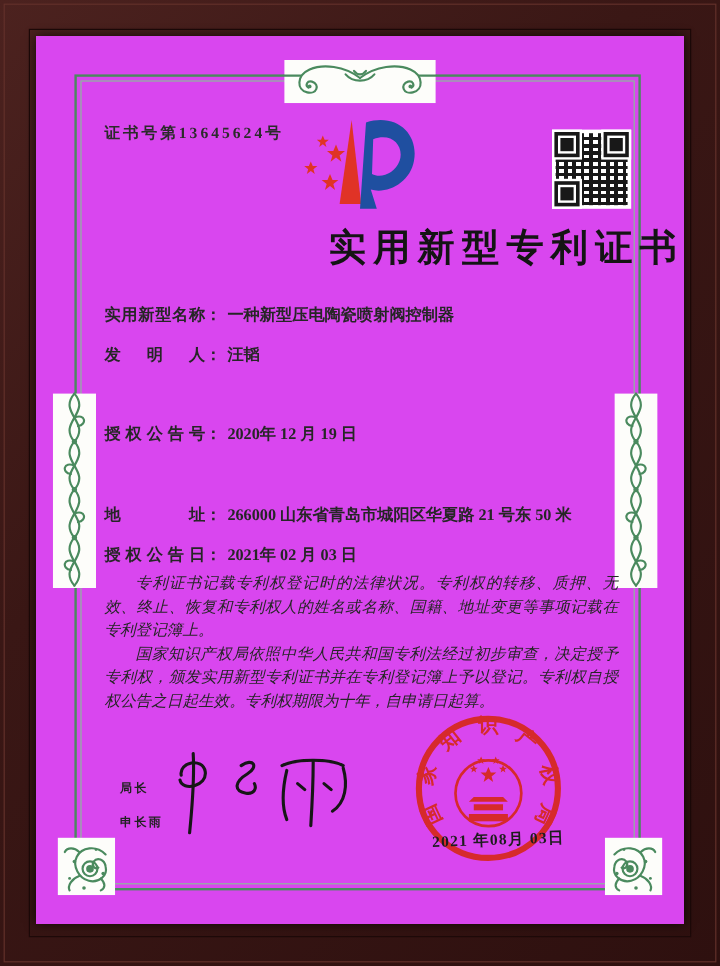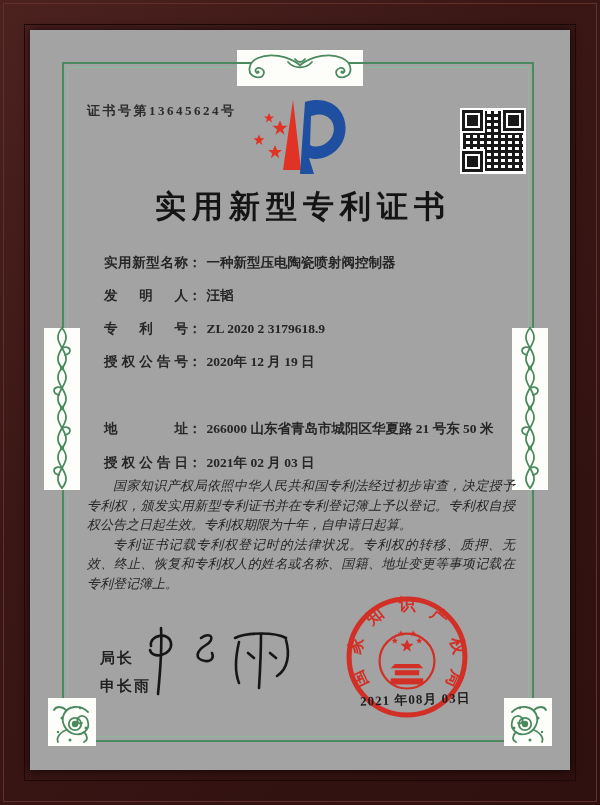--- a/index.html
+++ b/index.html
@@ -8,50 +8,50 @@
     background:#2c1210;
     font-family:"Liberation Serif","DejaVu Serif",serif;
   }
   
   .frame{position:absolute;inset:0;background:linear-gradient(135deg,#4c221f 0%,#3a1715 38%,#2e100f 100%);}
   .frame-hi{position:absolute;inset:3px;border:1px solid #62302a;pointer-events:none;}
   .frame-lo{position:absolute;inset:24px;border:1px solid #1d0908;pointer-events:none;}
   
   .paper{
     position:absolute;left:30px;top:30px;width:540px;height:740px;
-    background:#a3a3a3;box-shadow:0 0 9px rgba(0,0,0,.75);
+    background:#d946ef;box-shadow:0 0 9px rgba(0,0,0,.75);
   }
   
   .gborder{position:absolute;left:32px;top:32px;width:468px;height:676px;border:2px solid #4a8a5e;}
   .gborder-inner{position:absolute;inset:3px;border:1px solid #8cb99b;}
   .orn{position:absolute;}
   .flip{transform:scaleX(-1);}
   
   .certno{position:absolute;left:57px;top:72px;font-size:13px;font-weight:bold;letter-spacing:2.5px;color:#2b2b2b;white-space:nowrap;}
   .logo{position:absolute;left:217px;top:66px;}
   .qr{position:absolute;left:430px;top:78px;width:66px;height:66px;background:#fff;}
   .qr .pat{position:absolute;inset:3px;
     background:
       repeating-linear-gradient(0deg,#181818 0 3px,transparent 3px 6px),
       repeating-linear-gradient(90deg,#181818 0 3px,transparent 3px 7px),
       repeating-linear-gradient(45deg,#fff 0 4px,transparent 4px 9px);
     background-color:#fff;}
   .fp{position:absolute;width:15px;height:15px;border:3px solid #181818;background:#fff;box-shadow:0 0 0 2px #fff;}
   .fp::after{content:"";position:absolute;inset:2px;background:#181818;}
   .fp.tl{left:2px;top:2px}.fp.tr{right:2px;top:2px}.fp.bl{left:2px;bottom:2px}
-  .title{position:absolute;left:0;top:156px;width:100%;text-align:center;
+  .title{position:absolute;left:0;top:156px;width:100%;text-align:right;
     font-size:31px;font-weight:bold;color:#141414;letter-spacing:6px;padding-left:6px;box-sizing:border-box;white-space:nowrap;}
   .row{position:absolute;left:57px;white-space:nowrap;font-size:13.5px;font-weight:bold;color:#262626;}
-  .flabel{display:inline-block;width:84px;text-align:justify;text-align-last:justify;margin-left:17px;}
+  .flabel{display:inline-block;width:84px;text-align:justify;text-align-last:justify;}
   .fvalue{margin-left:5px;}
   .grant2{position:absolute;left:244px;top:0;}
   .paras{position:absolute;left:57px;top:446px;width:428px;}
   .paras p{margin:0;text-indent:2em;font-style:italic;font-size:13px;line-height:19.5px;color:#262626;text-align:justify;}
   .signer{position:absolute;left:70px;top:614px;font-family:"Liberation Sans","DejaVu Sans",sans-serif;
-    font-size:15px;font-weight:bold;color:#222;letter-spacing:2px;line-height:28px;}
+    font-size:10px;font-weight:bold;color:#222;letter-spacing:2px;line-height:28px;}
   .signature{position:absolute;left:105px;top:596px;}
   .seal{position:absolute;left:314px;top:564px;}
   .sealdate{position:absolute;left:330px;top:660px;width:160px;font-size:13px;font-weight:600;
     color:#1d1d1d;letter-spacing:1px;transform:rotate(-2deg);white-space:nowrap;}
   .green-stroke{stroke:#4a8a5e;fill:none;stroke-width:1.8;stroke-linecap:round;}
   .green-fill{fill:#4a8a5e;stroke:none;}
 </style>
 </head>
 <body>
 
@@ -142,36 +142,33 @@
   </div>
 
   <div class="title">实用新型专利证书</div>
 
   <div class="row" style="top:224px">
     <span class="flabel">实用新型名称</span><span>：</span><span class="fvalue">一种新型压电陶瓷喷射阀控制器</span>
   </div>
   <div class="row" style="top:257px">
     <span class="flabel">发明人</span><span>：</span><span class="fvalue">汪韬</span>
   </div>
-  <div class="row" style="top:290px">
-    <span class="flabel">专利号</span><span>：</span><span class="fvalue">ZL 2020 2 3179618.9</span>
-  </div>
   <div class="row" style="top:323px">
     <span class="flabel">授权公告号</span><span>：</span><span class="fvalue">2020年 12 月 19 日</span>
   </div>
   <div class="row" style="top:390px">
     <span class="flabel">地址</span><span>：</span><span class="fvalue">266000 山东省青岛市城阳区华夏路 21 号东 50 米</span>
   </div>
   <div class="row" style="top:424px;width:428px">
     <span class="flabel">授权公告日</span><span>：</span><span class="fvalue">2021年 02 月 03 日</span>
   </div>
 
   <div class="paras">
+    <p>专利证书记载专利权登记时的法律状况。专利权的转移、质押、无效、终止、恢复和专利权人的姓名或名称、国籍、地址变更等事项记载在专利登记簿上。</p>
     <p>国家知识产权局依照中华人民共和国专利法经过初步审查，决定授予专利权，颁发实用新型专利证书并在专利登记簿上予以登记。专利权自授权公告之日起生效。专利权期限为十年，自申请日起算。</p>
-    <p>专利证书记载专利权登记时的法律状况。专利权的转移、质押、无效、终止、恢复和专利权人的姓名或名称、国籍、地址变更等事项记载在专利登记簿上。</p>
   </div>
 
   <div class="signer">
     <div>局长</div>
     <div>申长雨</div>
   </div>
 
   <svg class="signature" width="180" height="72" viewBox="0 0 180 72">
     <g stroke="#161616" stroke-width="2.6" fill="none" stroke-linecap="round" stroke-linejoin="round">
       <path d="M16,20 C14,9 34,5 36,17 C38,29 17,34 15,24"></path>

